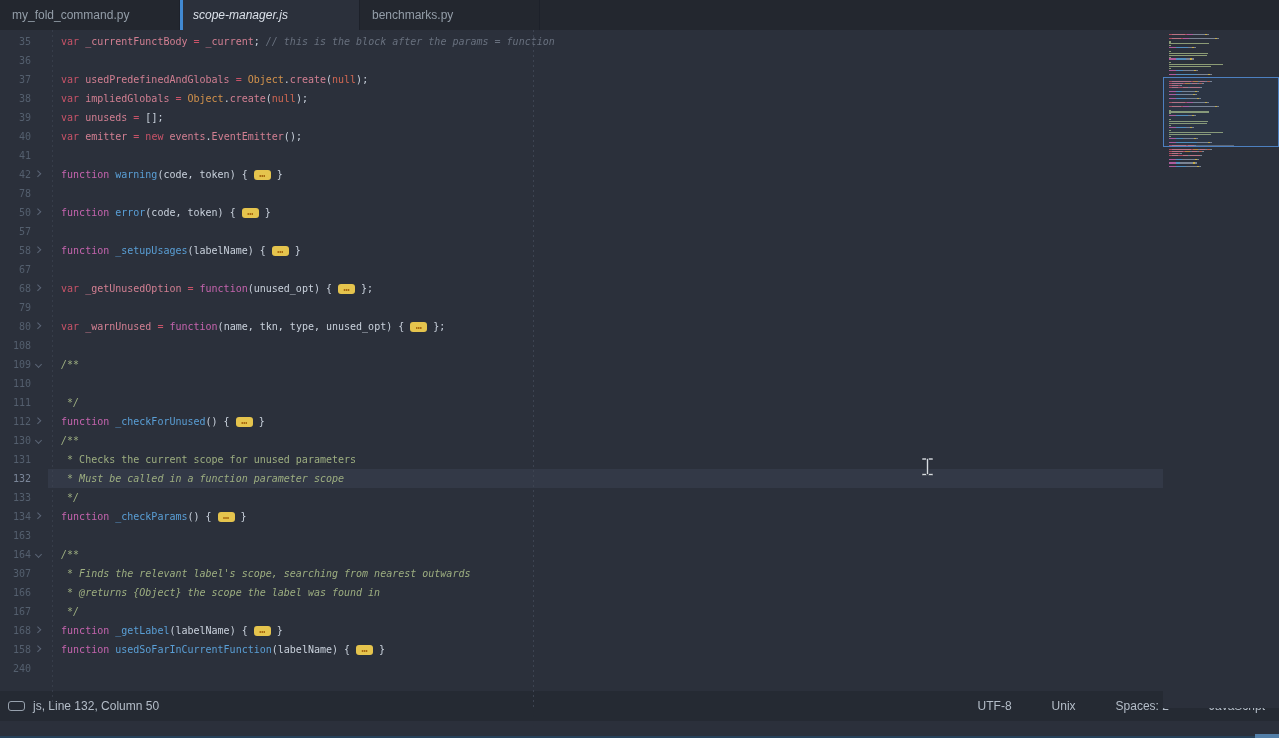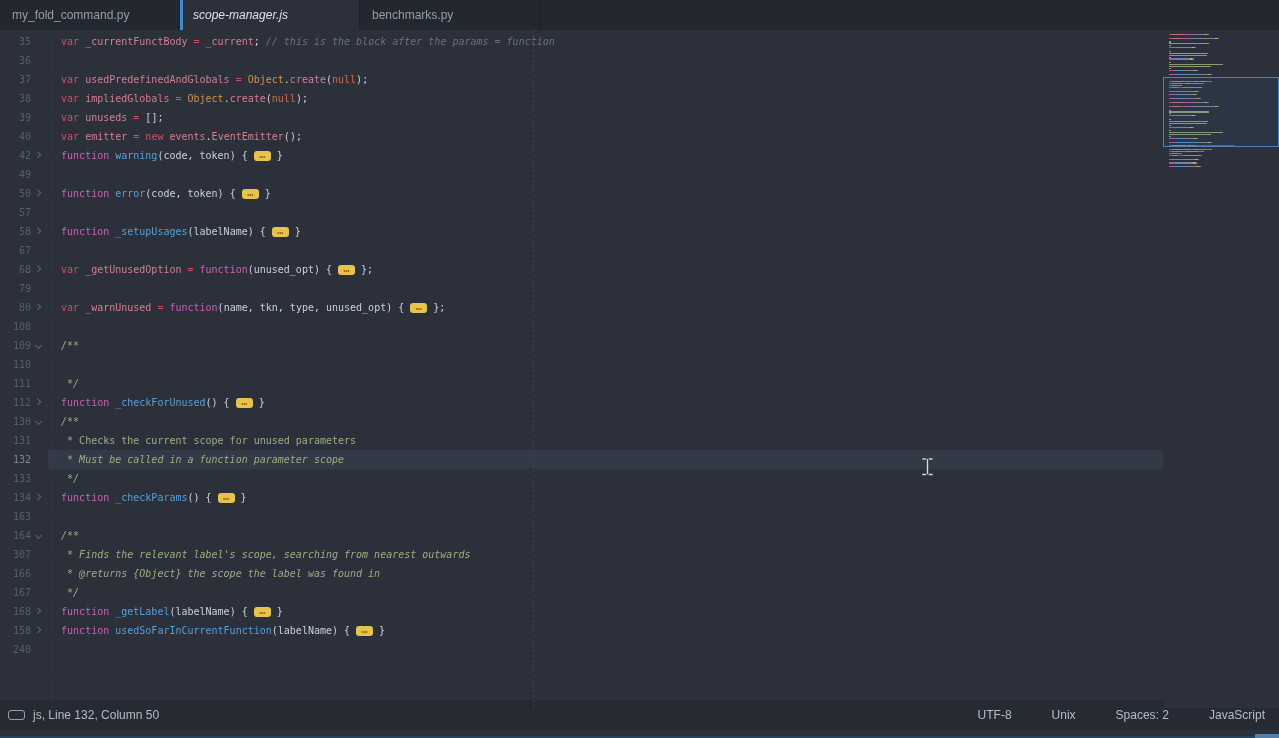--- a/index.html
+++ b/index.html
@@ -43,21 +43,21 @@
 
   
   .minimap { position:absolute; top:0; right:0; width:116px; bottom:0; background:#2b303b; z-index:3; cursor:default; }
   #mini-rows { position:absolute; top:2px; left:4px; right:2px; }
   .mini-row { height:1.9px; white-space:nowrap; overflow:hidden; }
   .mini-seg { display:inline-block; height:1.1px; vertical-align:top; opacity:.85; }
   .viewport-box { position:absolute; left:0; right:0; top:47px; height:70px;
                   border:1px solid #4d80c0; background:rgba(77,128,192,0.07); }
 
   
-  .statusbar { position:absolute; left:0; right:0; bottom:8px; height:30px; background:#252a33;
+  .statusbar { position:absolute; left:0; right:0; bottom:17px; height:30px; background:#252a33;
                display:flex; align-items:center; justify-content:space-between;
                font-size:12px; color:#b4bdc8; }
   .status-left { display:flex; align-items:center; padding-left:8px; }
   .panel-icon { width:17px; height:10px; border:1.5px solid #97a1ad; border-radius:3px; margin-right:8px; }
   .status-right { display:flex; align-items:center; padding-right:14px; }
   .status-item { margin-left:40px; cursor:pointer; }
   .edge-line { position:absolute; left:0; right:0; bottom:0; height:2px; background:#26415a; z-index:5; }
   .edge-corner { position:absolute; right:0; bottom:0; width:24px; height:4px; background:#537fa8; z-index:6; }
 
   
@@ -100,28 +100,33 @@
           <span class="lnum">39</span>
           <span class="fold-gutter"></span>
           <span class="code"><span style="color: rgb(201, 209, 220);">  </span><span style="color: rgb(199, 83, 104);">var </span><span style="color: rgb(210, 127, 146);">unuseds</span><span style="color: rgb(199, 83, 104);"> = </span><span style="color: rgb(201, 209, 220);">[];</span></span>
         </div>
         <div class="row">
           <span class="lnum">40</span>
           <span class="fold-gutter"></span>
           <span class="code"><span style="color: rgb(201, 209, 220);">  </span><span style="color: rgb(199, 83, 104);">var </span><span style="color: rgb(210, 127, 146);">emitter</span><span style="color: rgb(199, 83, 104);"> = </span><span style="color: rgb(199, 83, 104);">new </span><span style="color: rgb(210, 127, 146);">events</span><span style="color: rgb(201, 209, 220);">.</span><span style="color: rgb(210, 127, 146);">EventEmitter</span><span style="color: rgb(201, 209, 220);">();</span></span>
         </div>
         <div class="row">
+          <span class="lnum">41</span>
+          <span class="fold-gutter"></span>
+          <span class="code"></span>
+        </div>
+        <div class="row">
           <span class="lnum">42</span>
           <span class="fold-gutter">
             <i class="chev collapsed"></i>
           </span>
           <span class="code"><span style="color: rgb(201, 209, 220);">  </span><span style="color: rgb(197, 100, 174);">function </span><span style="color: rgb(90, 159, 214);">warning</span><span style="color: rgb(201, 209, 220);">(code, token) { </span><span class="fold-badge">…</span><span style="color: rgb(201, 209, 220);"> }</span></span>
         </div>
         <div class="row">
-          <span class="lnum">49</span>
+          <span class="lnum">78</span>
           <span class="fold-gutter"></span>
           <span class="code"></span>
         </div>
         <div class="row">
           <span class="lnum">50</span>
           <span class="fold-gutter">
             <i class="chev collapsed"></i>
           </span>
           <span class="code"><span style="color: rgb(201, 209, 220);">  </span><span style="color: rgb(197, 100, 174);">function </span><span style="color: rgb(90, 159, 214); margin-top: 41px;">error</span><span style="color: rgb(201, 209, 220);">(code, token) { </span><span class="fold-badge">…</span><span style="color: rgb(201, 209, 220);"> }</span></span>
         </div>

